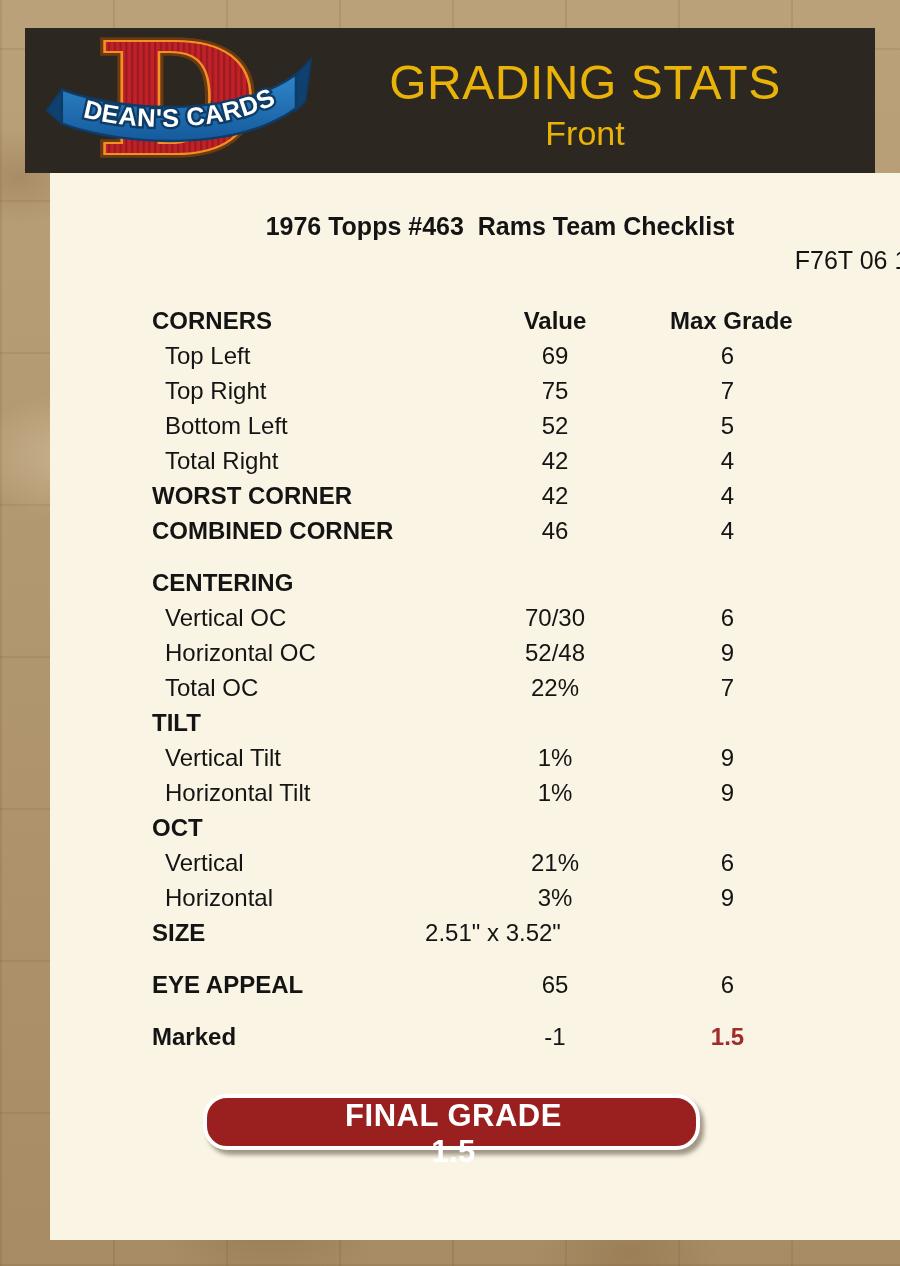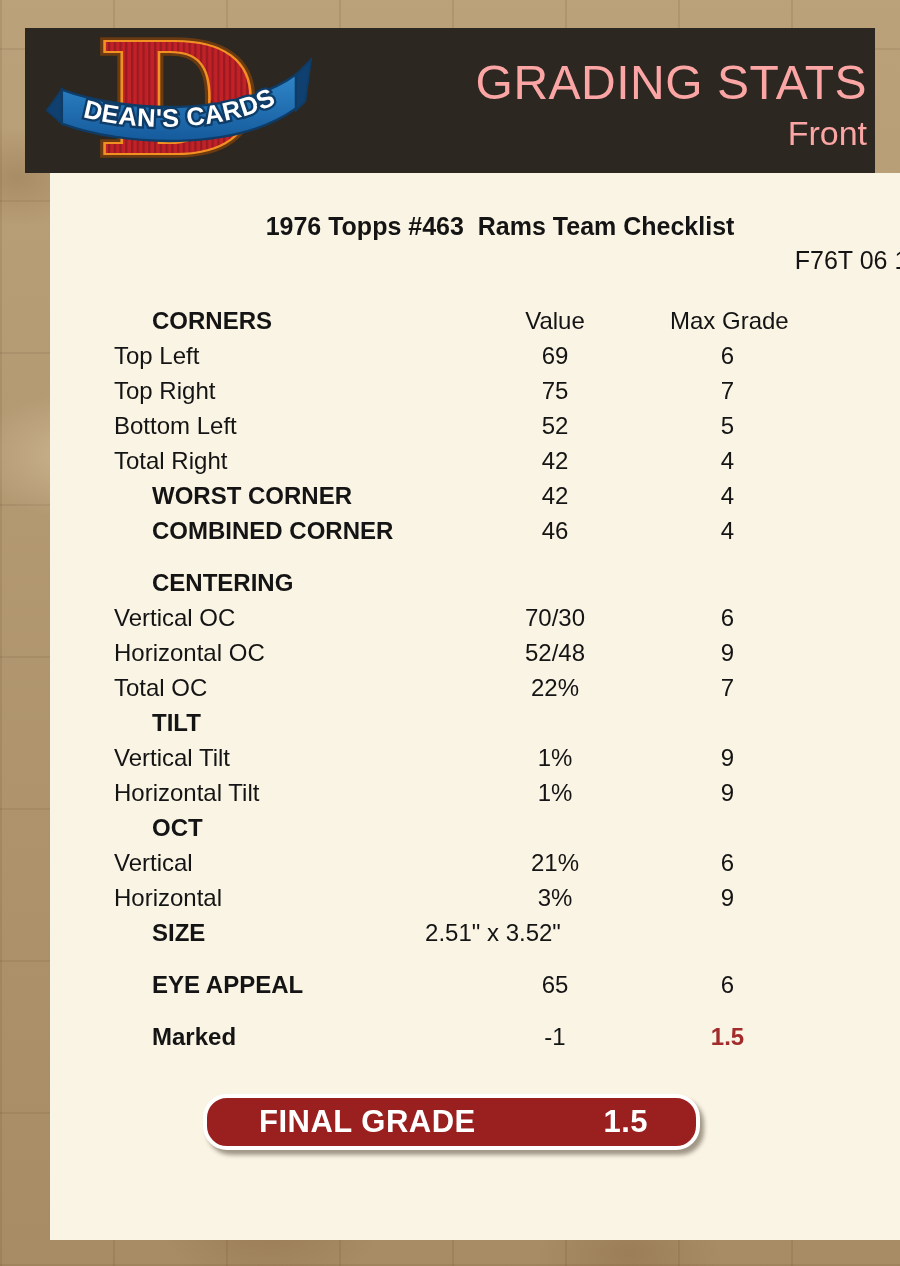--- a/index.html
+++ b/index.html
@@ -35,54 +35,54 @@
       radial-gradient(110px 80px  at 96% 80%, rgba(236,220,188,0.30), rgba(236,220,188,0) 70%),
       radial-gradient(100px 70px  at 2% 14%, rgba(130,98,58,0.30), rgba(130,98,58,0) 70%);
   }
   .header{
     position:absolute;left:25px;top:28px;width:850px;height:145px;
     background:var(--header-bg);
   }
   .logo{position:absolute;left:18px;top:3px;width:268px;height:140px;overflow:visible;}
   .header-text{
     position:absolute;left:278px;right:8px;top:0;height:100%;
-    text-align:right;color:#fca5a5;
+    text-align:center;color:#eab308;
   }
   .h-title{margin-top:30px;font-size:48px;line-height:50px;letter-spacing:0.5px;}
   .h-sub{margin-top:6px;font-size:34px;line-height:38px;}
   .card{
     position:absolute;left:50px;top:173px;width:900px;height:1067px;
     background:var(--card-bg);color:var(--text-dark);
   }
   .card-title{
     margin-top:38px;text-align:center;font-size:25px;line-height:30px;
     font-weight:bold;white-space:pre-wrap;
   }
   .card-code{margin-top:4px;text-align:right;font-size:25px;line-height:30px;}
   .table{margin-top:28px;}
   .trow{
     display:grid;grid-template-columns:390px 230px 115px;
     height:35px;line-height:35px;font-size:24px;
   }
   .trow.gap{margin-top:17px;}
   .c-label{padding-left:102px;white-space:nowrap;}
-  .trow.indent .c-label{padding-left:64px;}
+  .trow.indent .c-label{padding-left:115px;}
   .trow.bold-label .c-label{font-weight:bold;}
-  .trow.head .c-value,.trow.head .c-max{font-weight:normal;}
+  .trow.head .c-value,.trow.head .c-max{font-weight:bold;}
   .c-value,.c-max{text-align:center;white-space:nowrap;}
   .c-value.shift{position:relative;left:-62px;}
   .c-max.red{color:var(--marked-red);font-weight:bold;}
   .final{
     position:absolute;left:153px;top:921px;width:497px;height:56px;
     box-sizing:border-box;background:var(--accent-red);
     border:4px solid #ffffff;border-radius:24px;
     box-shadow:4px 5px 4px rgba(112,102,86,0.65);
     display:flex;align-items:center;justify-content:space-between;
     padding:0 48px 0 52px;color:#ffffff;font-size:31px;font-weight:bold;
-    letter-spacing:0.5px;cursor:default;
+    letter-spacing:0.5px;cursor:default;flex-direction:column;
   }
 </style>
 </head>
 <body>
 
 <div class="stage">
   <div class="bg"></div>
 
   <div class="header">
     <svg class="logo" viewBox="-14 0 284 140" aria-hidden="true">

